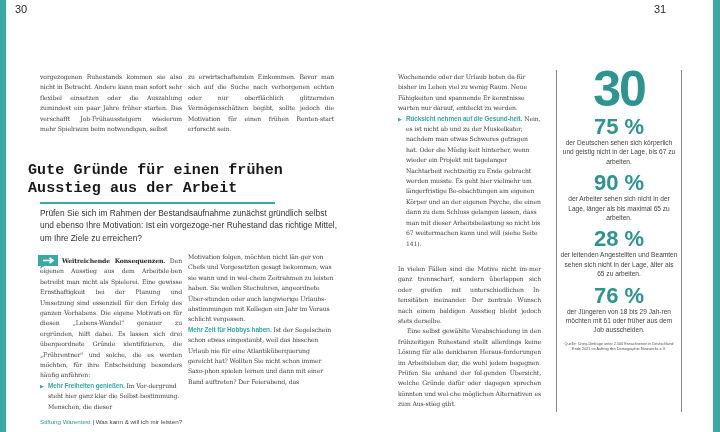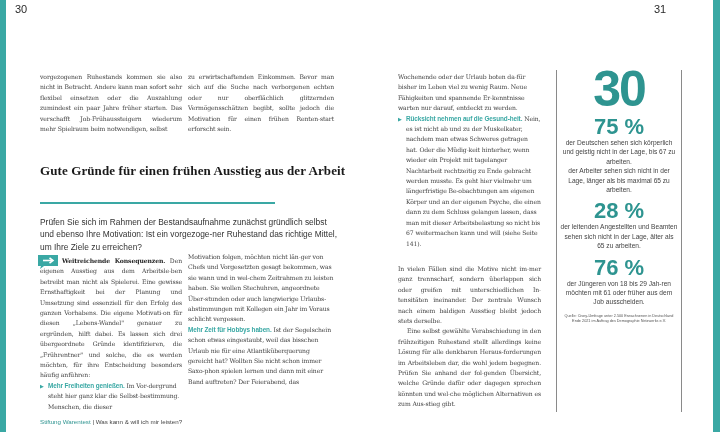--- a/index.html
+++ b/index.html
@@ -14,23 +14,23 @@
     .page-num.left { left: 15px; }
     .page-num.right { left: 654px; }
 
     .body-text { font-family: "DejaVu Serif", serif; font-size: 6.1px; line-height: 10.4px; color: #444; letter-spacing: -0.1px; }
     .col { position: absolute; }
     .just { text-align: justify; }
 
     .col-l1 { left: 40px; top: 72px; width: 142px; }
     .col-l2 { left: 188px; top: 72px; width: 146px; }
 
-    .headline { position: absolute; left: 40px; top: 162px; width: 310px; font-family: Liberation Serif, serif; font-weight: bold; font-size: 13px; line-height: 17.5px; color: #1a1a1a; letter-spacing: 0.1px; }
+    .headline { position: absolute; left: 28px; top: 162px; width: 310px; font-family: Liberation Mono, monospace; font-weight: bold; font-size: 15px; line-height: 17.5px; color: #1a1a1a; letter-spacing: 0.1px; }
     .headline-rule { position: absolute; left: 40px; top: 202px; width: 235px; height: 1.5px; background: #3aa8a4; }
-    .intro { position: absolute; left: 40px; top: 216px; width: 300px; font-family: "Liberation Sans", sans-serif; font-size: 8.4px; line-height: 12.4px; color: #333; }
+    .intro { position: absolute; left: 40px; top: 207px; width: 300px; font-family: "Liberation Sans", sans-serif; font-size: 8.4px; line-height: 12.4px; color: #333; }
 
     .col-l3 { left: 40px; top: 256px; width: 142px; }
     .col-l4 { left: 188px; top: 252px; width: 146px; }
 
     .callout-icon { position: absolute; left: 38px; top: 254px; width: 22px; height: 14px; }
     .lead { font-weight: bold; color: #222; }
     .bullet-head { font-family: "Liberation Sans", sans-serif; font-weight: bold; color: #3aa8a4; font-size: 6.4px; }
     .bullet { position: relative; padding-left: 8px; }
     .bullet-marker { position: absolute; left: 0; top: 0; color: #3aa8a4; font-size: 5px; }
 
@@ -110,20 +110,21 @@
 
 <div class="factbox-line l"></div>
 <div class="factbox-line r"></div>
 
 <div class="factbox">
   <div class="fb-big">30</div>
 
   <div class="fb-pct">75 %</div>
   <div class="fb-text">der Deutschen sehen sich körperlich und geistig nicht in der Lage, bis 67 zu arbeiten.</div>
 
+  <div class="fb-pct">90 %</div>
   <div class="fb-text">der Arbeiter sehen sich nicht in der Lage, länger als bis maximal 65 zu arbeiten.</div>
 
   <div class="fb-pct">28 %</div>
   <div class="fb-text">der leitenden Angestellten und Beamten sehen sich nicht in der Lage, älter als 65 zu arbeiten.</div>
 
   <div class="fb-pct">76 %</div>
   <div class="fb-text">der Jüngeren von 18 bis 29 Jah-ren möchten mit 61 oder früher aus dem Job ausscheiden.</div>
 
   <div class="fb-source">Quelle: Civey-Umfrage unter 2.500 Erwachsenen in Deutschland Ende 2021 im Auftrag des Demographie Netzwerks e.V.</div>
 </div>

